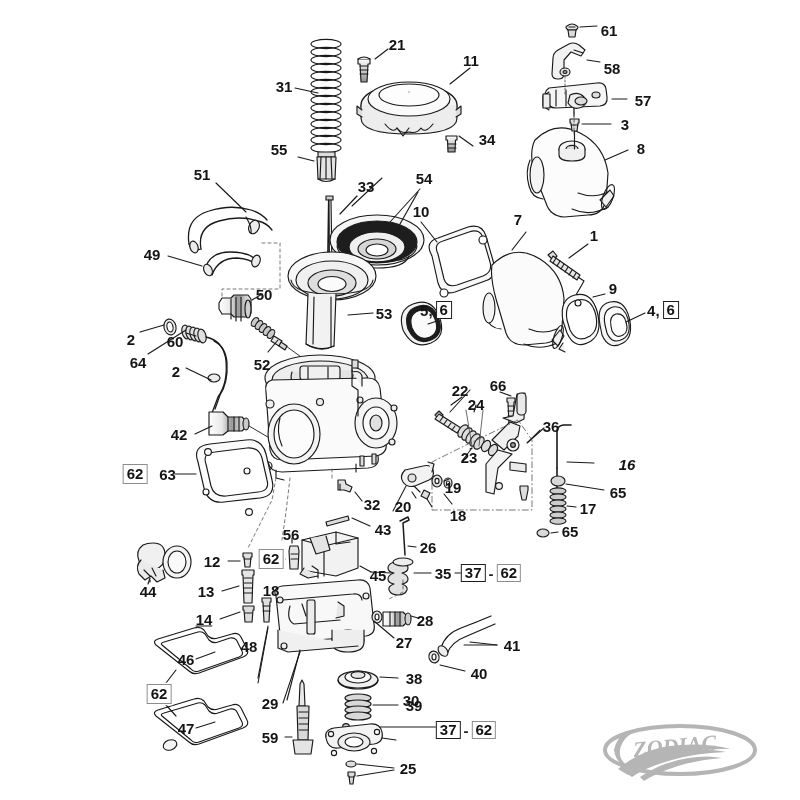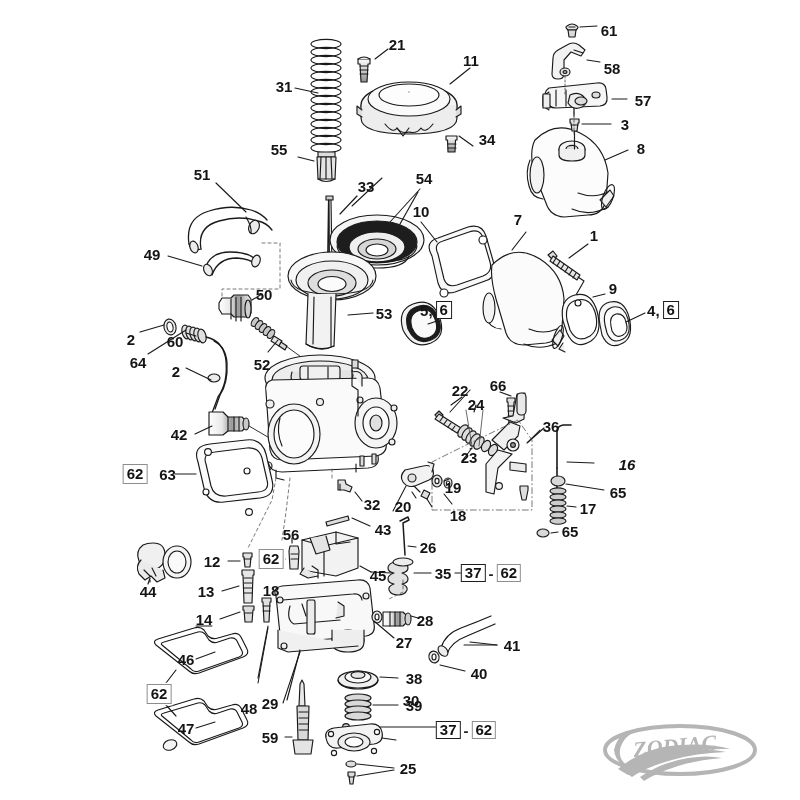--- a/index.html
+++ b/index.html
@@ -760,21 +760,21 @@
       <div class="lbl" style="left: 378px; top: 575px;">45</div>
       <div class="lbl" style="left: 443px; top: 573px;">35</div>
       <div class="lbl" style="left: 148px; top: 591px;">44</div>
       <div class="lbl" style="left: 206px; top: 591px;">13</div>
       <div class="lbl" style="left: 271px; top: 590px;">18</div>
       <div class="lbl" style="left: 204px; top: 619px; text-decoration: underline;">14</div>
       <div class="lbl" style="left: 425px; top: 620px;">28</div>
       <div class="lbl" style="left: 404px; top: 642px;">27</div>
       <div class="lbl" style="left: 512px; top: 645px;">41</div>
       <div class="lbl" style="left: 186px; top: 659px;">46</div>
-      <div class="lbl" style="left: 249px; top: 708px; text-align: right;">48</div>
+      <div class="lbl" style="left: 249px; top: 646px; text-align: right;">48</div>
       <div class="lbl" style="left: 479px; top: 673px;">40</div>
       <div class="lbl" style="left: 414px; top: 678px;">38</div>
       <div class="lbl" style="left: 270px; top: 703px;">29</div>
       <div class="lbl" style="left: 414px; top: 705px;">39</div>
       <div class="lbl" style="left: 186px; top: 728px;">47</div>
       <div class="lbl" style="left: 270px; top: 737px;">59</div>
       <div class="lbl" style="left: 411px; top: 700px;">30</div>
       <div class="lbl" style="left: 408px; top: 768px;">25</div>
       <div class="lbl boxed gray" style="left: 135px; top: 474px;">62</div>
       <div class="lbl boxed gray" style="left: 271px; top: 559px;">62</div>

